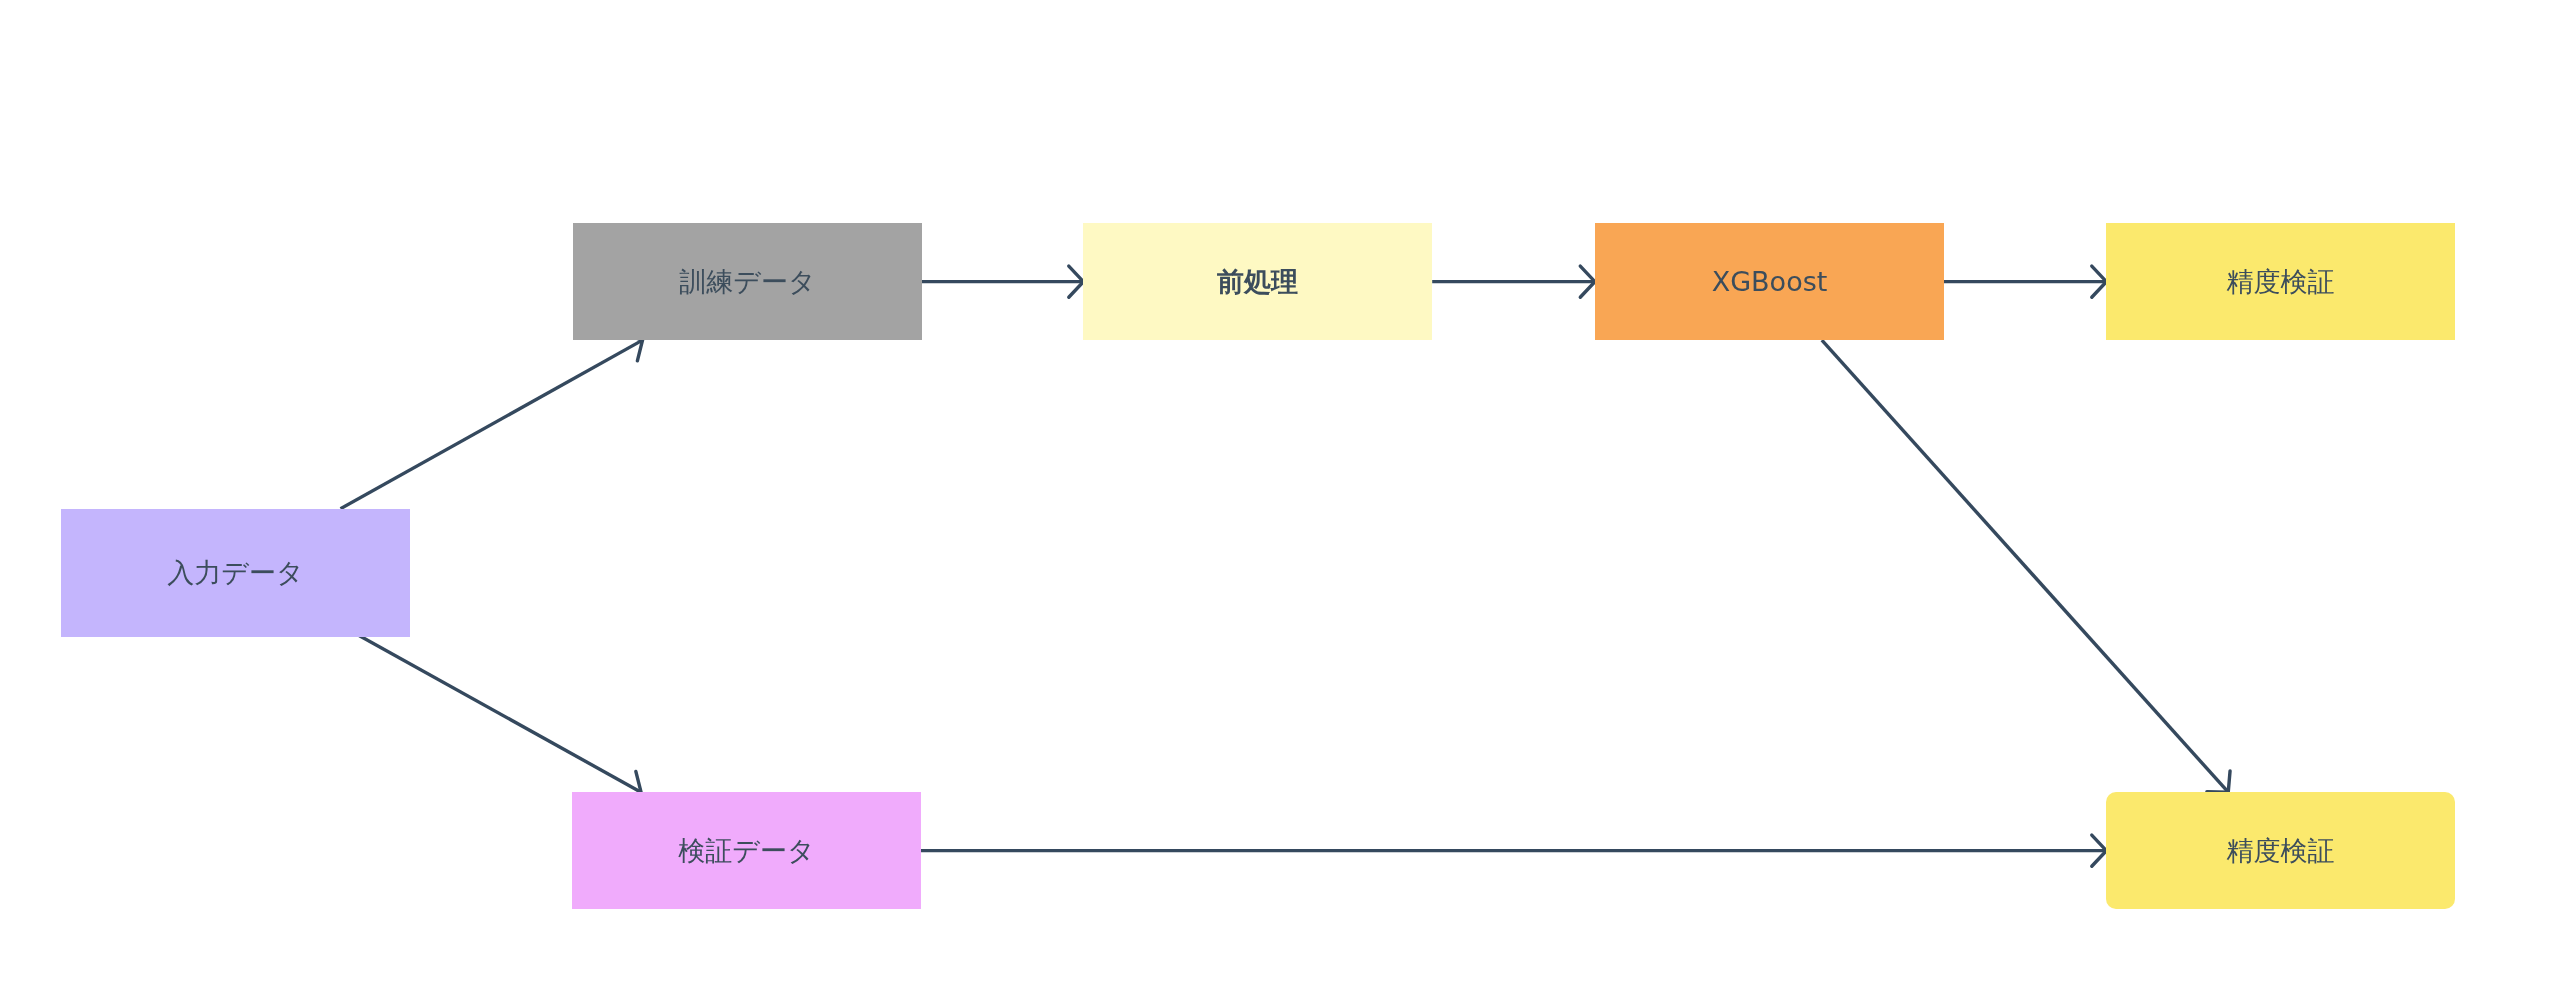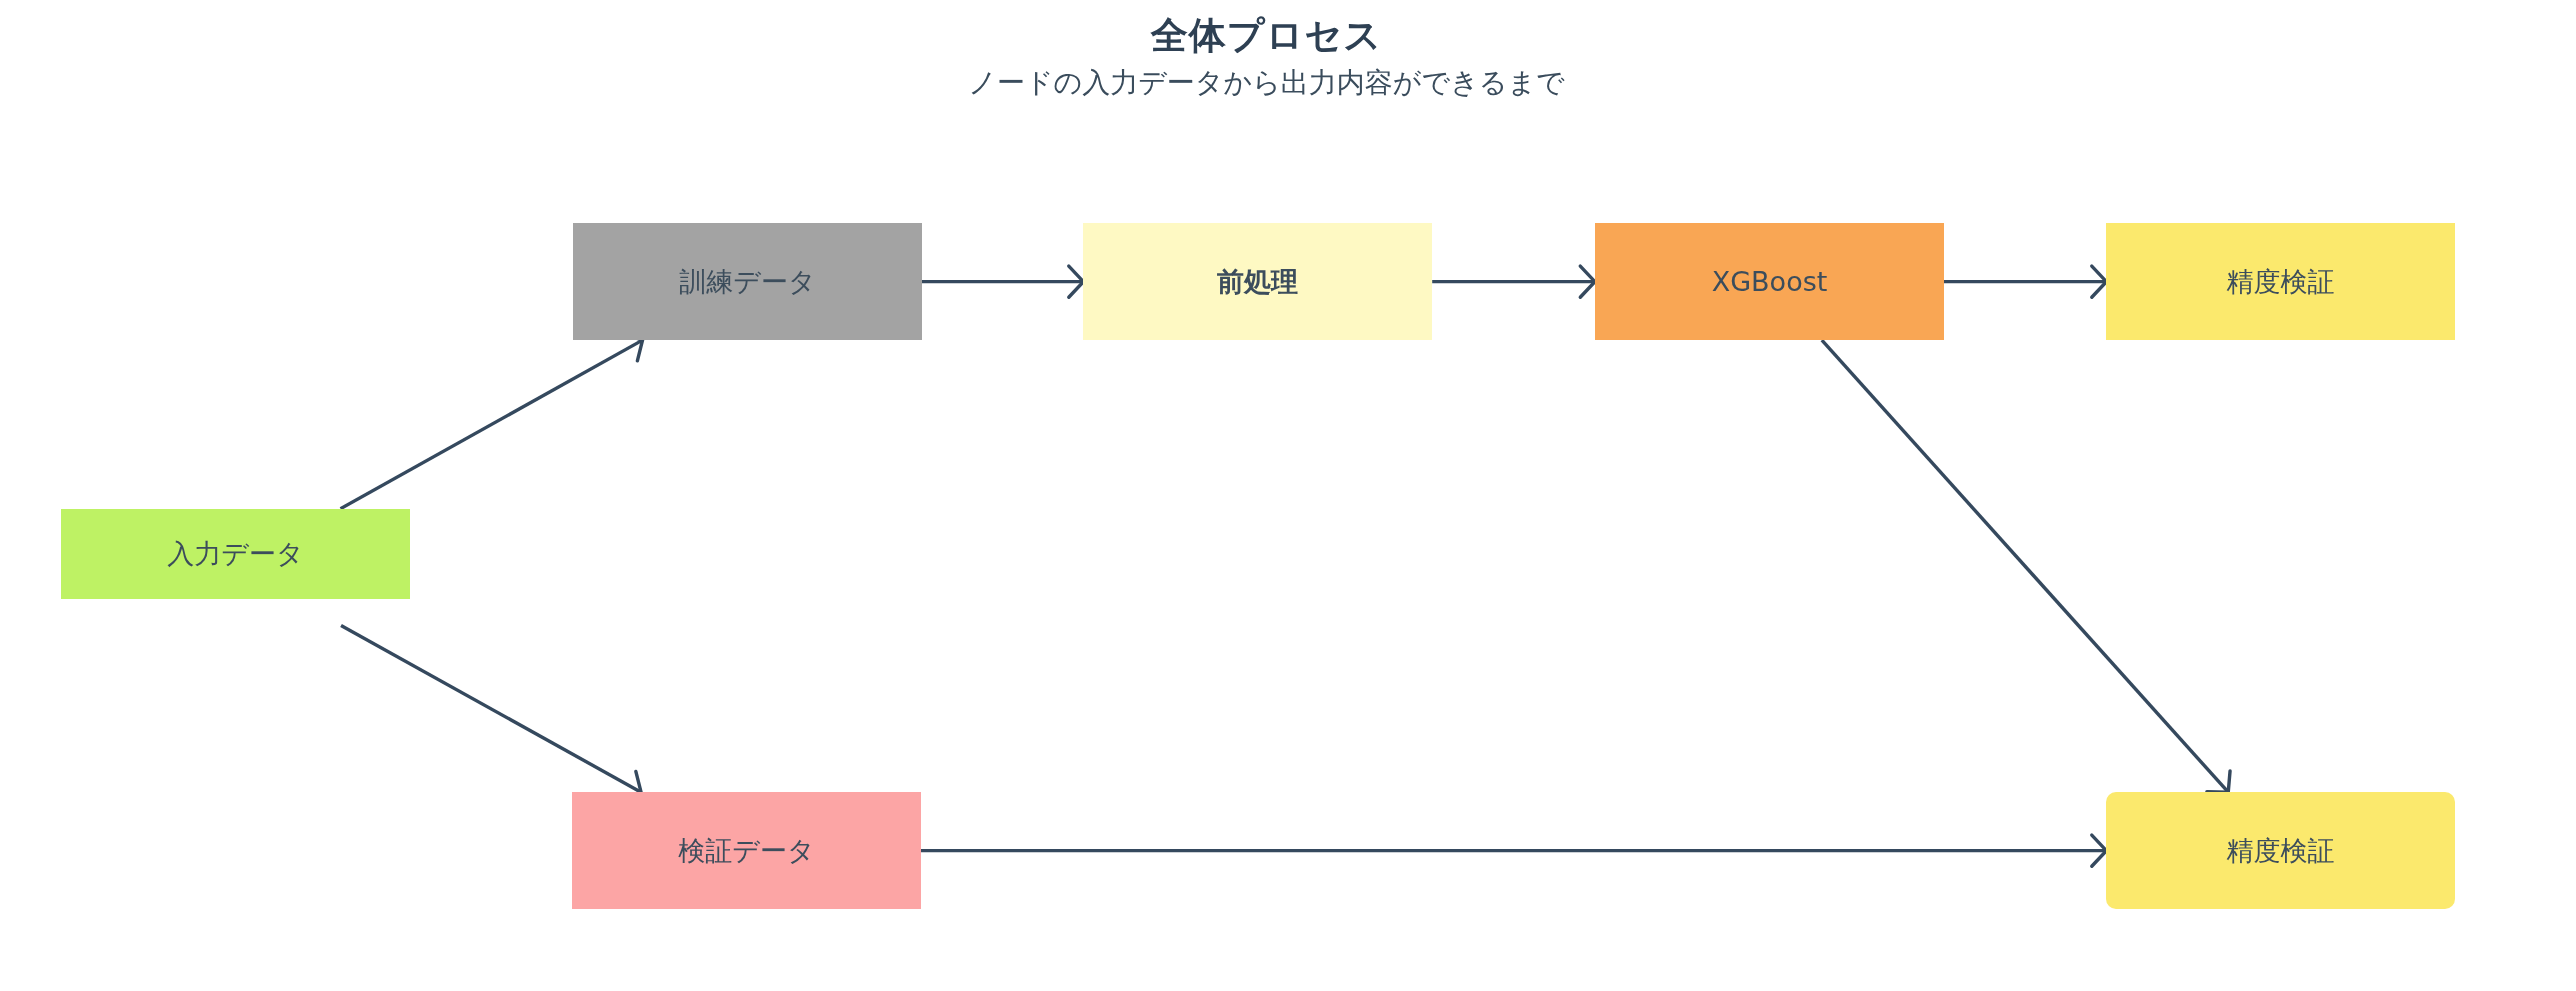--- a/index.html
+++ b/index.html
@@ -23,55 +23,51 @@
   .nodes-layer { position: absolute; left: 0; top: 0; width: 100%; height: 100%; z-index: 2; }
   .node {
     position: absolute; display: flex; align-items: center; justify-content: center;
     font-size: 27px; color: #3c4d5c; box-sizing: border-box;
   }
 </style>
 </head>
 <body>
 
 <div class="canvas">
-  <div class="header">
-    <h1 class="title">全体プロセス</h1>
-    <p class="subtitle">ノードの入力データから出力内容ができるまで</p>
-  </div>
   <svg class="edges" width="2576" height="992" viewBox="0 0 2644 1018">
       <defs>
         <marker id="arrowhead" viewBox="-22 -19 26 38" refX="0" refY="0" markerWidth="26" markerHeight="38" markerUnits="userSpaceOnUse" orient="auto">
           <path d="M -15 -16 L 0 0 L -15 16" fill="none" stroke="#35495e" stroke-width="3.5" stroke-linecap="round"></path>
         </marker>
       </defs>
       <line x1="349.5085324232082" y1="522" x2="659.4914675767918" y2="349" stroke="#35495e" stroke-width="3.5" marker-end="url(#arrowhead)"></line>
       <line x1="350.0412371134021" y1="642" x2="657.9587628865979" y2="813" stroke="#35495e" stroke-width="3.5" marker-end="url(#arrowhead)"></line>
       <line x1="946" y1="289" x2="1112" y2="289" stroke="#35495e" stroke-width="3.5" marker-end="url(#arrowhead)"></line>
       <line x1="1470" y1="289" x2="1637" y2="289" stroke="#35495e" stroke-width="3.5" marker-end="url(#arrowhead)"></line>
       <line x1="1995" y1="289" x2="2162" y2="289" stroke="#35495e" stroke-width="3.5" marker-end="url(#arrowhead)"></line>
       <line x1="1869.9383561643835" y1="349" x2="2287.0616438356165" y2="813" stroke="#35495e" stroke-width="3.5" marker-end="url(#arrowhead)"></line>
       <line x1="945" y1="873" x2="2162" y2="873" stroke="#35495e" stroke-width="3.5" marker-end="url(#arrowhead)"></line>
     </svg>
   <div class="nodes-layer" id="nodes-layer">
-      <div class="node" style="left: 61px; top: 509px; width: 349px; height: 90px; background: #bef264; color: rgb(60, 77, 92);">
+      <div class="node" style="left: 61px; top: 509px; width: 349px; height: 128px; background: #c4b5fd; color: rgb(60, 77, 92);">
         <span>入力データ</span>
       </div>
       <div class="node" style="left: 573px; top: 223px; width: 349px; height: 117px; background: #a3a3a3; color: rgb(60, 77, 92);">
         <span>訓練データ</span>
       </div>
       <div class="node" style="left: 1083px; top: 223px; width: 349px; height: 117px; background: #fef9c3; color: rgb(60, 77, 92); font-weight: bold;">
         <span>前処理</span>
       </div>
       <div class="node" style="left: 1595px; top: 223px; width: 349px; height: 117px; background: rgb(249, 166, 84); color: rgb(60, 77, 92);">
         <span>XGBoost</span>
       </div>
       <div class="node" style="left: 2106px; top: 223px; width: 349px; height: 117px; background: rgb(251, 233, 109); color: rgb(60, 77, 92);">
         <span>精度検証</span>
       </div>
-      <div class="node" style="left: 572px; top: 792px; width: 349px; height: 117px; background: #fca5a5; color: rgb(60, 77, 92);">
+      <div class="node" style="left: 572px; top: 792px; width: 349px; height: 117px; background: #f0abfc; color: rgb(60, 77, 92);">
         <span>検証データ</span>
       </div>
       <div class="node" style="left: 2106px; top: 792px; width: 349px; height: 117px; background: rgb(251, 233, 109); color: rgb(60, 77, 92); border-radius: 10px;">
         <span>精度検証</span>
       </div>
     </div>
 </div>
 
 
 </body></html>

